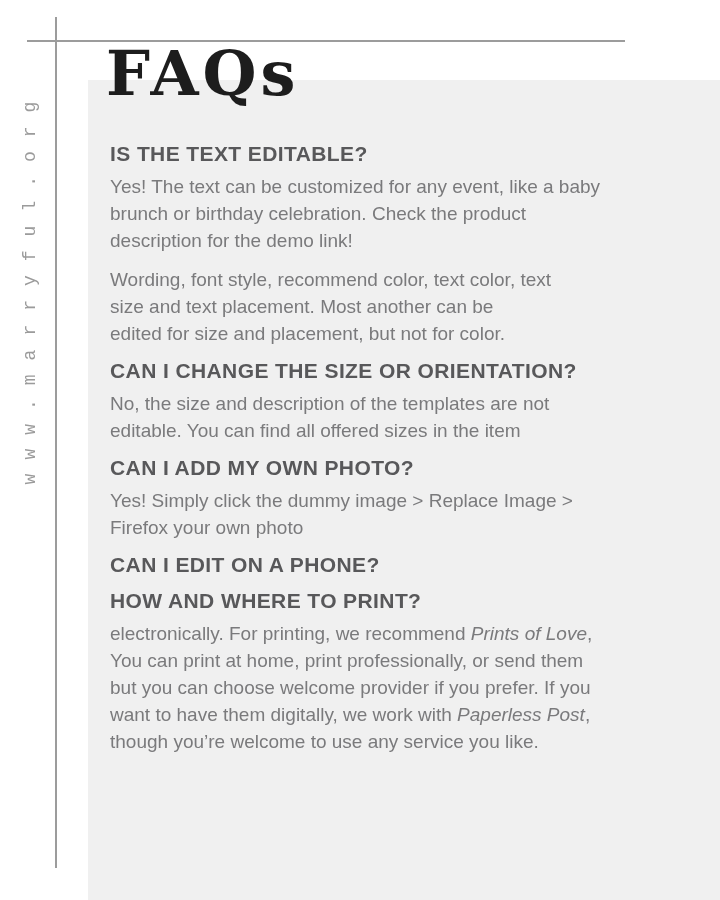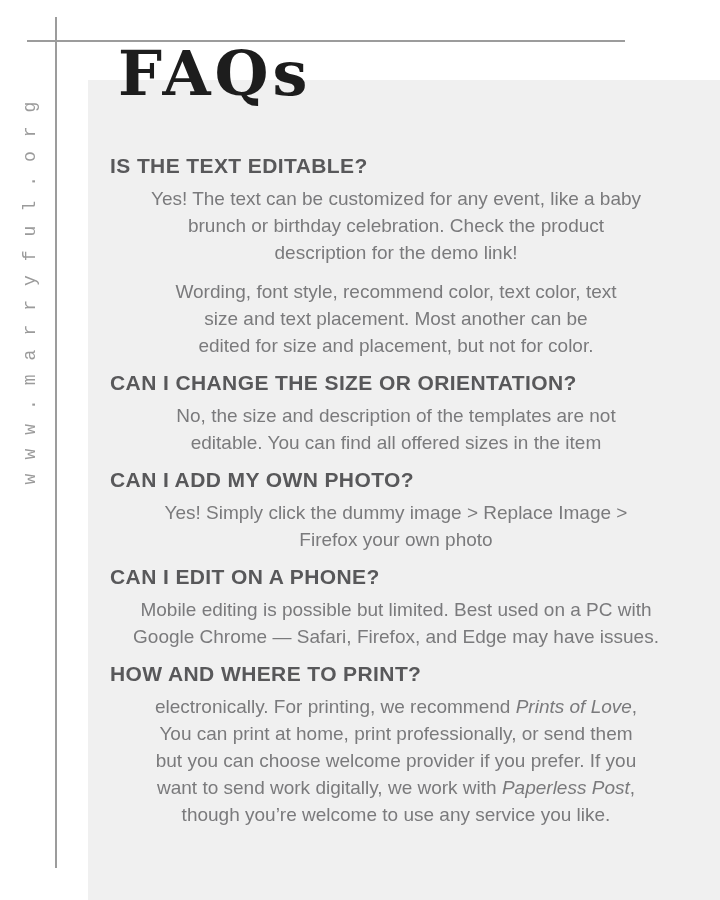--- a/index.html
+++ b/index.html
@@ -44,52 +44,50 @@
     transform: rotate(-90deg);
     font-family: "Liberation Mono", monospace;
     font-size: 18px;
     letter-spacing: 14px;
     color: #9b9b9b;
     white-space: nowrap;
   }
   
   .title {
     position: absolute;
-    left: 118px; top: 38px;
+    left: 106px; top: 38px;
     margin: 0;
     font-family: "DejaVu Serif", serif;
     font-weight: 700;
     font-size: 62px;
     line-height: 72px;
     letter-spacing: 4px;
     color: #1d1d1d;
   }
   
   .content {
     position: absolute;
     left: 110px; top: 142px;
     width: 572px;
-    margin-top: 12px;
   }
   .faq-section { margin: 0 0 12px 0; }
   .question {
     margin: 0 0 7px 0;
     font-size: 21px;
     font-weight: 700;
     line-height: 24px;
     letter-spacing: 0.4px;
     color: #58585a;
   }
   .answer { margin: 0; }
   .answer .line {
     font-size: 19px;
     line-height: 27px;
     color: #7a7a7c;
     white-space: nowrap;
-    text-align: center;
   }
   .em { font-style: italic; }
 </style>
 </head>
 <body>
 
 <div class="canvas">
 
   <div class="panel"></div>
 
@@ -130,31 +128,27 @@
     <section class="faq-section">
       <h2 class="question">CAN I ADD MY OWN PHOTO?</h2>
       <div class="answer">
         <div class="line">Yes! Simply click the dummy image &gt; Replace Image &gt;</div>
         <div class="line">Firefox your own photo</div>
       </div>
     </section>
 
     <section class="faq-section">
       <h2 class="question">CAN I EDIT ON A PHONE?</h2>
-      <div class="answer">
-        <div class="line">Mobile editing is possible but limited. Best used on a PC with</div>
-        <div class="line">Google Chrome — Safari, Firefox, and Edge may have issues.</div>
-      </div>
     </section>
 
     <section class="faq-section">
       <h2 class="question">HOW AND WHERE TO PRINT?</h2>
       <div class="answer">
         <div class="line"><span>electronically. For printing, we recommend </span><span class="em">Prints of Love</span><span>,</span></div>
         <div class="line">You can print at home, print professionally, or send them</div>
         <div class="line">but you can choose welcome provider if you prefer. If you</div>
-        <div class="line"><span>want to send work digitally, we work with </span><span class="em">Paperless Post</span><span>,</span></div>
+        <div class="line"><span>want to have them digitally, we work with </span><span class="em">Paperless Post</span><span>,</span></div>
         <div class="line">though you’re welcome to use any service you like.</div>
       </div>
     </section>
 
   </div>
 </div>
 
 </body></html>

